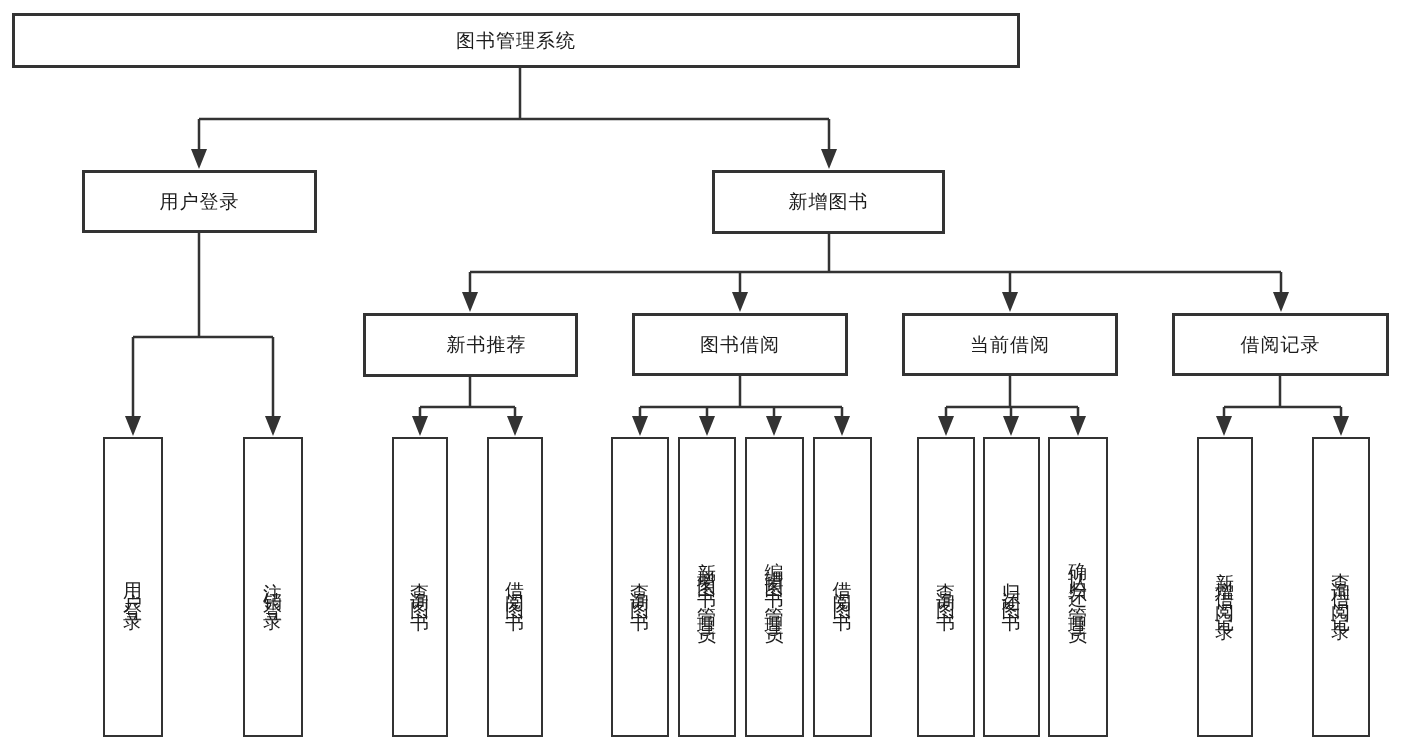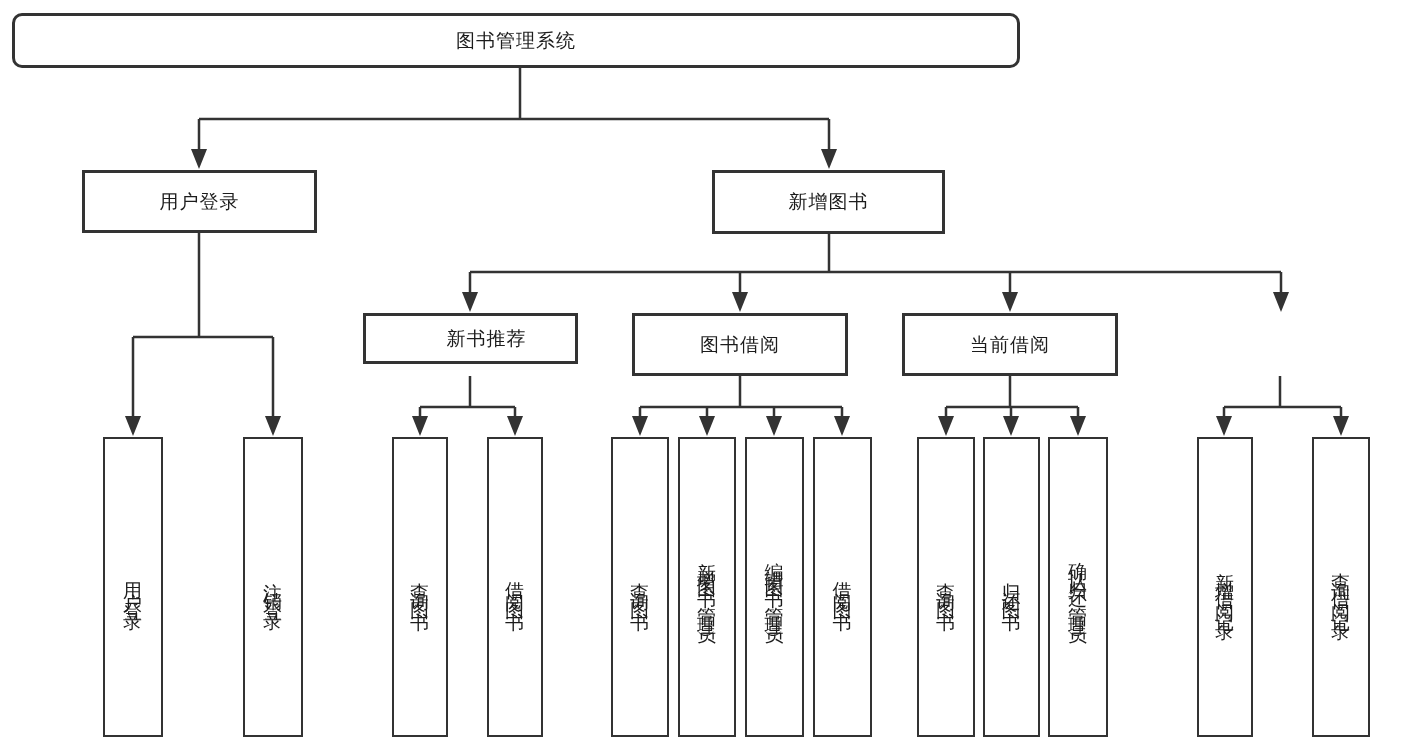--- a/index.html
+++ b/index.html
@@ -36,24 +36,24 @@
     height: 300px;
     writing-mode: vertical-rl;
     text-orientation: upright;
     font-size: 19px;
     letter-spacing: 10px;
     line-height: 1;
     padding: 4px 0;
   }
   .leaf.long { letter-spacing: 9px; }
   
-  .n-root { left: 12px;  top: 13px;  width: 1008px; height: 55px; border-radius: 10px; }
+  .n-root { left: 12px;  top: 13px;  width: 1008px; height: 55px; }
   .n-user { left: 82px;  top: 170px; width: 235px;  height: 63px; }
   .n-mgmt { left: 712px; top: 170px; width: 233px;  height: 64px; }
-  .n-rec  { left: 363px; top: 313px; width: 215px;  height: 51px; padding-left: 32px; }
+  .n-rec  { left: 363px; top: 313px; width: 215px;  height: 64px; padding-left: 32px; }
   .n-bor  { left: 632px; top: 313px; width: 216px;  height: 63px; }
   .n-cur  { left: 902px; top: 313px; width: 216px;  height: 63px; }
   .n-log  { left: 1172px;top: 313px; width: 217px;  height: 63px; }
   .n-l1  { left: 103px;  width: 60px; }
   .n-l2  { left: 243px;  width: 60px; }
   .n-l3  { left: 392px;  width: 56px; }
   .n-l4  { left: 487px;  width: 56px; }
   .n-l5  { left: 611px;  width: 58px; }
   .n-l6  { left: 678px;  width: 58px; }
   .n-l7  { left: 745px;  width: 59px; }
@@ -123,20 +123,21 @@
   </svg>
 
   <div class="node n-root">图书管理系统</div>
 
   <div class="node n-user">用户登录</div>
   <div class="node n-mgmt">新增图书</div>
 
   <div class="node n-rec">新书推荐</div>
   <div class="node n-cur">当前借阅</div>
   <div class="node n-bor">图书借阅</div>
+  <div class="node n-log">借阅记录</div>
 
   <div class="node leaf n-l1">用户登录</div>
   <div class="node leaf n-l2">注销登录</div>
 
   <div class="node leaf n-l3">查询图书</div>
   <div class="node leaf n-l4">借阅图书</div>
 
   <div class="node leaf n-l5">查询图书</div>
   <div class="node leaf long n-l6">新增图书（管理员）</div>
   <div class="node leaf long n-l7">编辑图书（管理员）</div>

